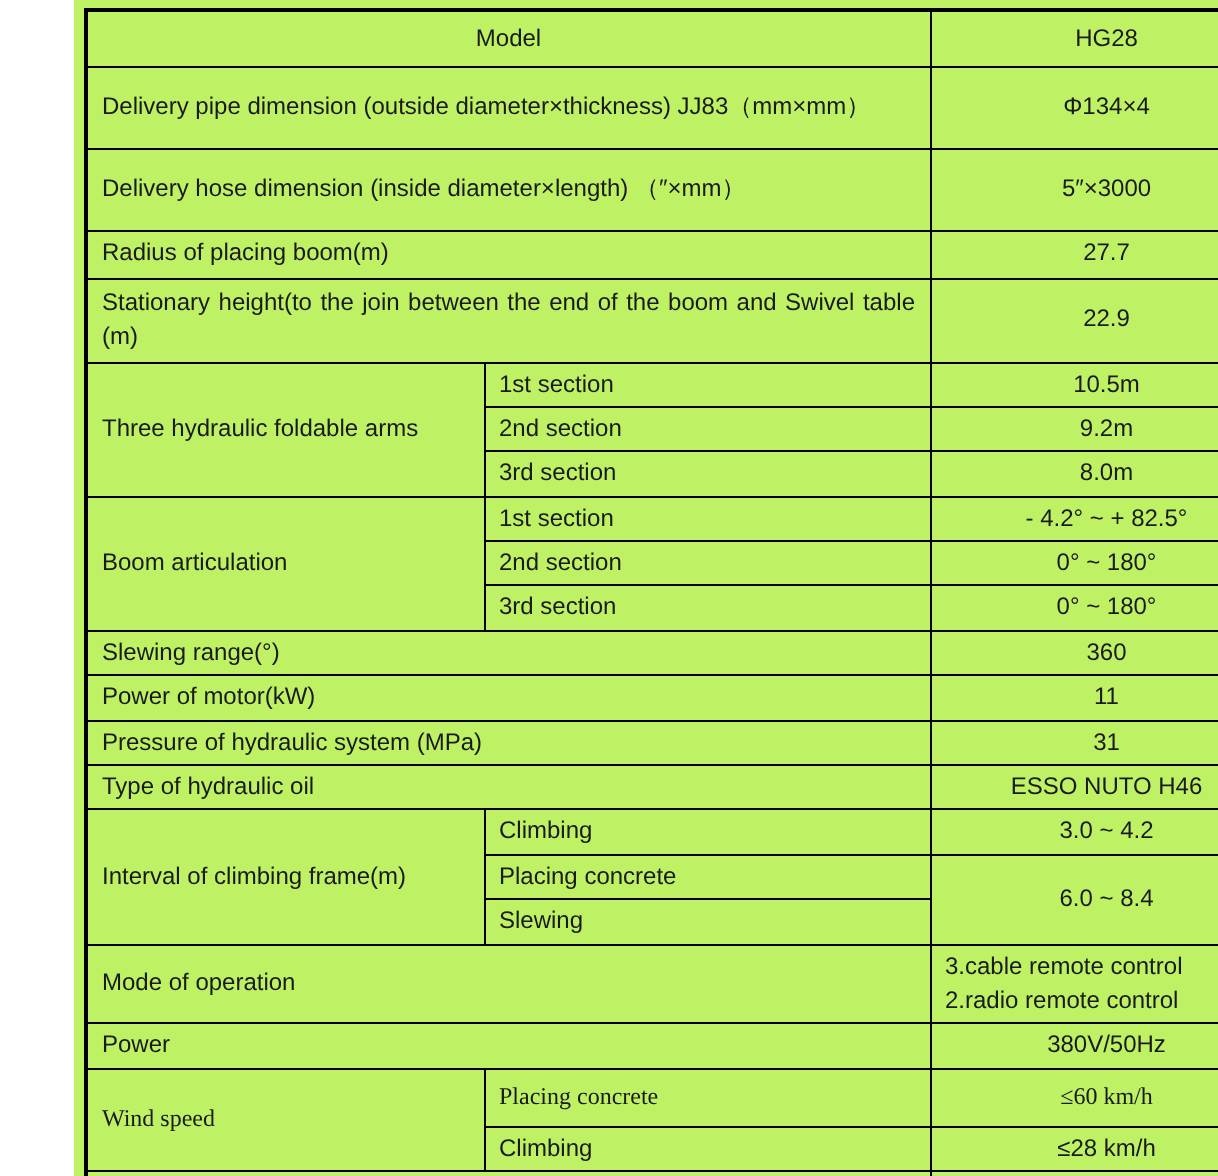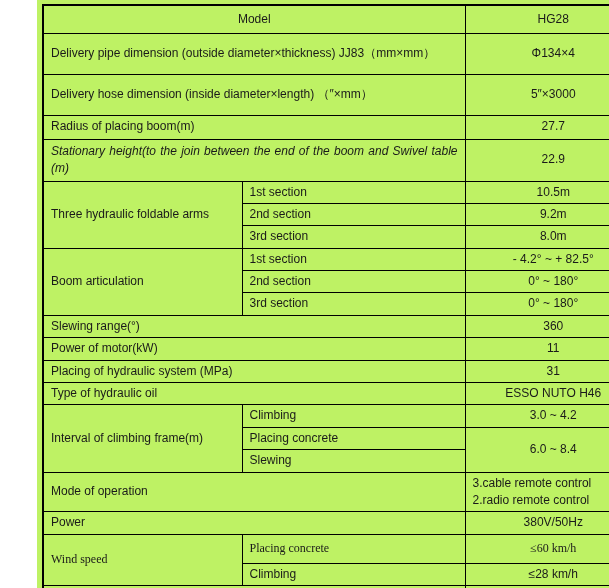--- a/index.html
+++ b/index.html
@@ -30,21 +30,21 @@
     vertical-align: middle;
     line-height: 1.45;
     overflow: hidden;
     box-sizing: border-box;
   }
   td.lbl   { text-align: left; }
   td.lbl-c { text-align: center; }
   td.sub   { text-align: left; }
   td.val   { text-align: center; padding: 2px 3px; }
   td.val-l { text-align: left; padding: 2px 3px 2px 6px; }
-  td.just  { text-align: justify; font-style: italic; }
+  td.just  { text-align: justify; }
   
   tr.h28 { height: 28px; }
   tr.h41 { height: 41px; }
   tr.h24 { height: 24px; }
   tr.h42 { height: 42px; }
   tr.h22 { height: 22px; }
   tr.h21 { height: 21px; }
   tr.h19 { height: 19px; }
   tr.h39 { height: 39px; padding-left: 32px; }
   tr.h20 { height: 20px; }
@@ -110,21 +110,21 @@
       </tr>
       <tr class="h21">
         <td class="lbl" colspan="2">Slewing range(°)</td>
         <td class="val">360</td>
       </tr>
       <tr class="h21">
         <td class="lbl" colspan="2">Power of motor(kW)</td>
         <td class="val">11</td>
       </tr>
       <tr class="h19">
-        <td class="lbl" colspan="2">Placing of hydraulic system (MPa)</td>
+        <td class="lbl" colspan="2">Pressure of hydraulic system (MPa)</td>
         <td class="val">31</td>
       </tr>
       <tr class="h21">
         <td class="lbl" colspan="2">Type of hydraulic oil</td>
         <td class="val">ESSO NUTO H46</td>
       </tr>
       <tr class="h22">
         <td class="lbl" rowspan="3">Interval of climbing frame(m)</td>
         <td class="sub">Climbing</td>
         <td class="val">3.0 ~ 4.2</td>

